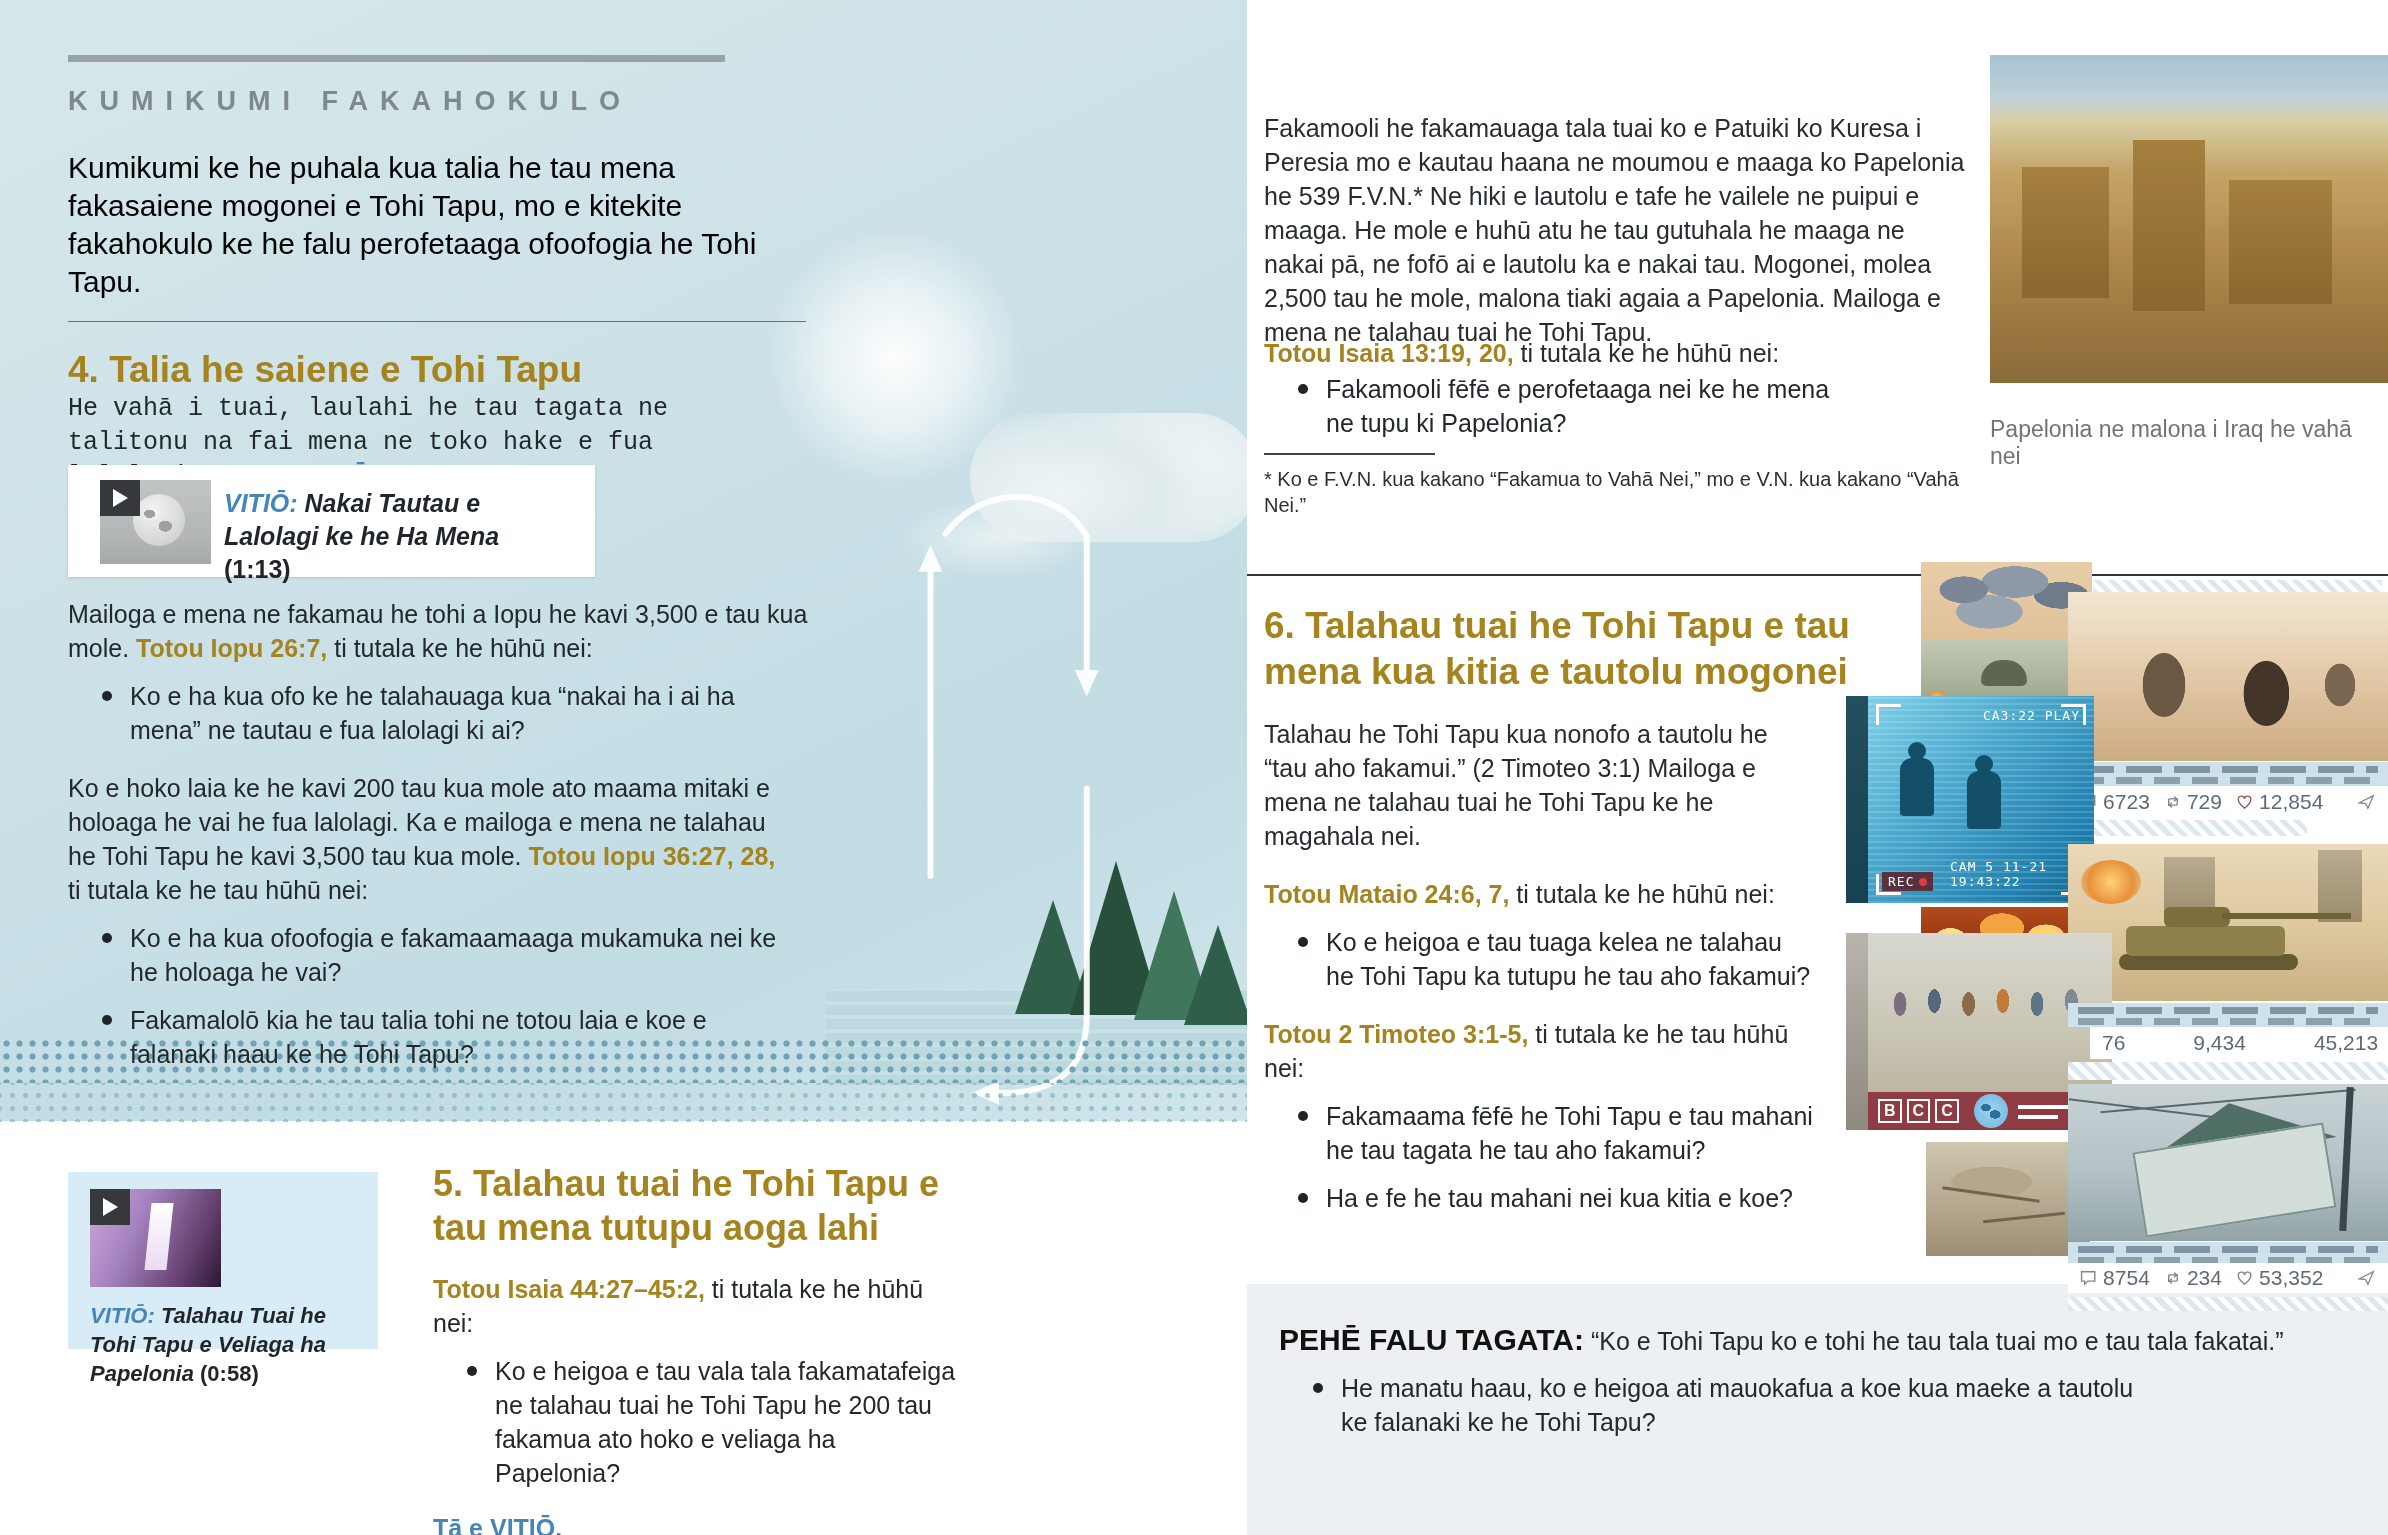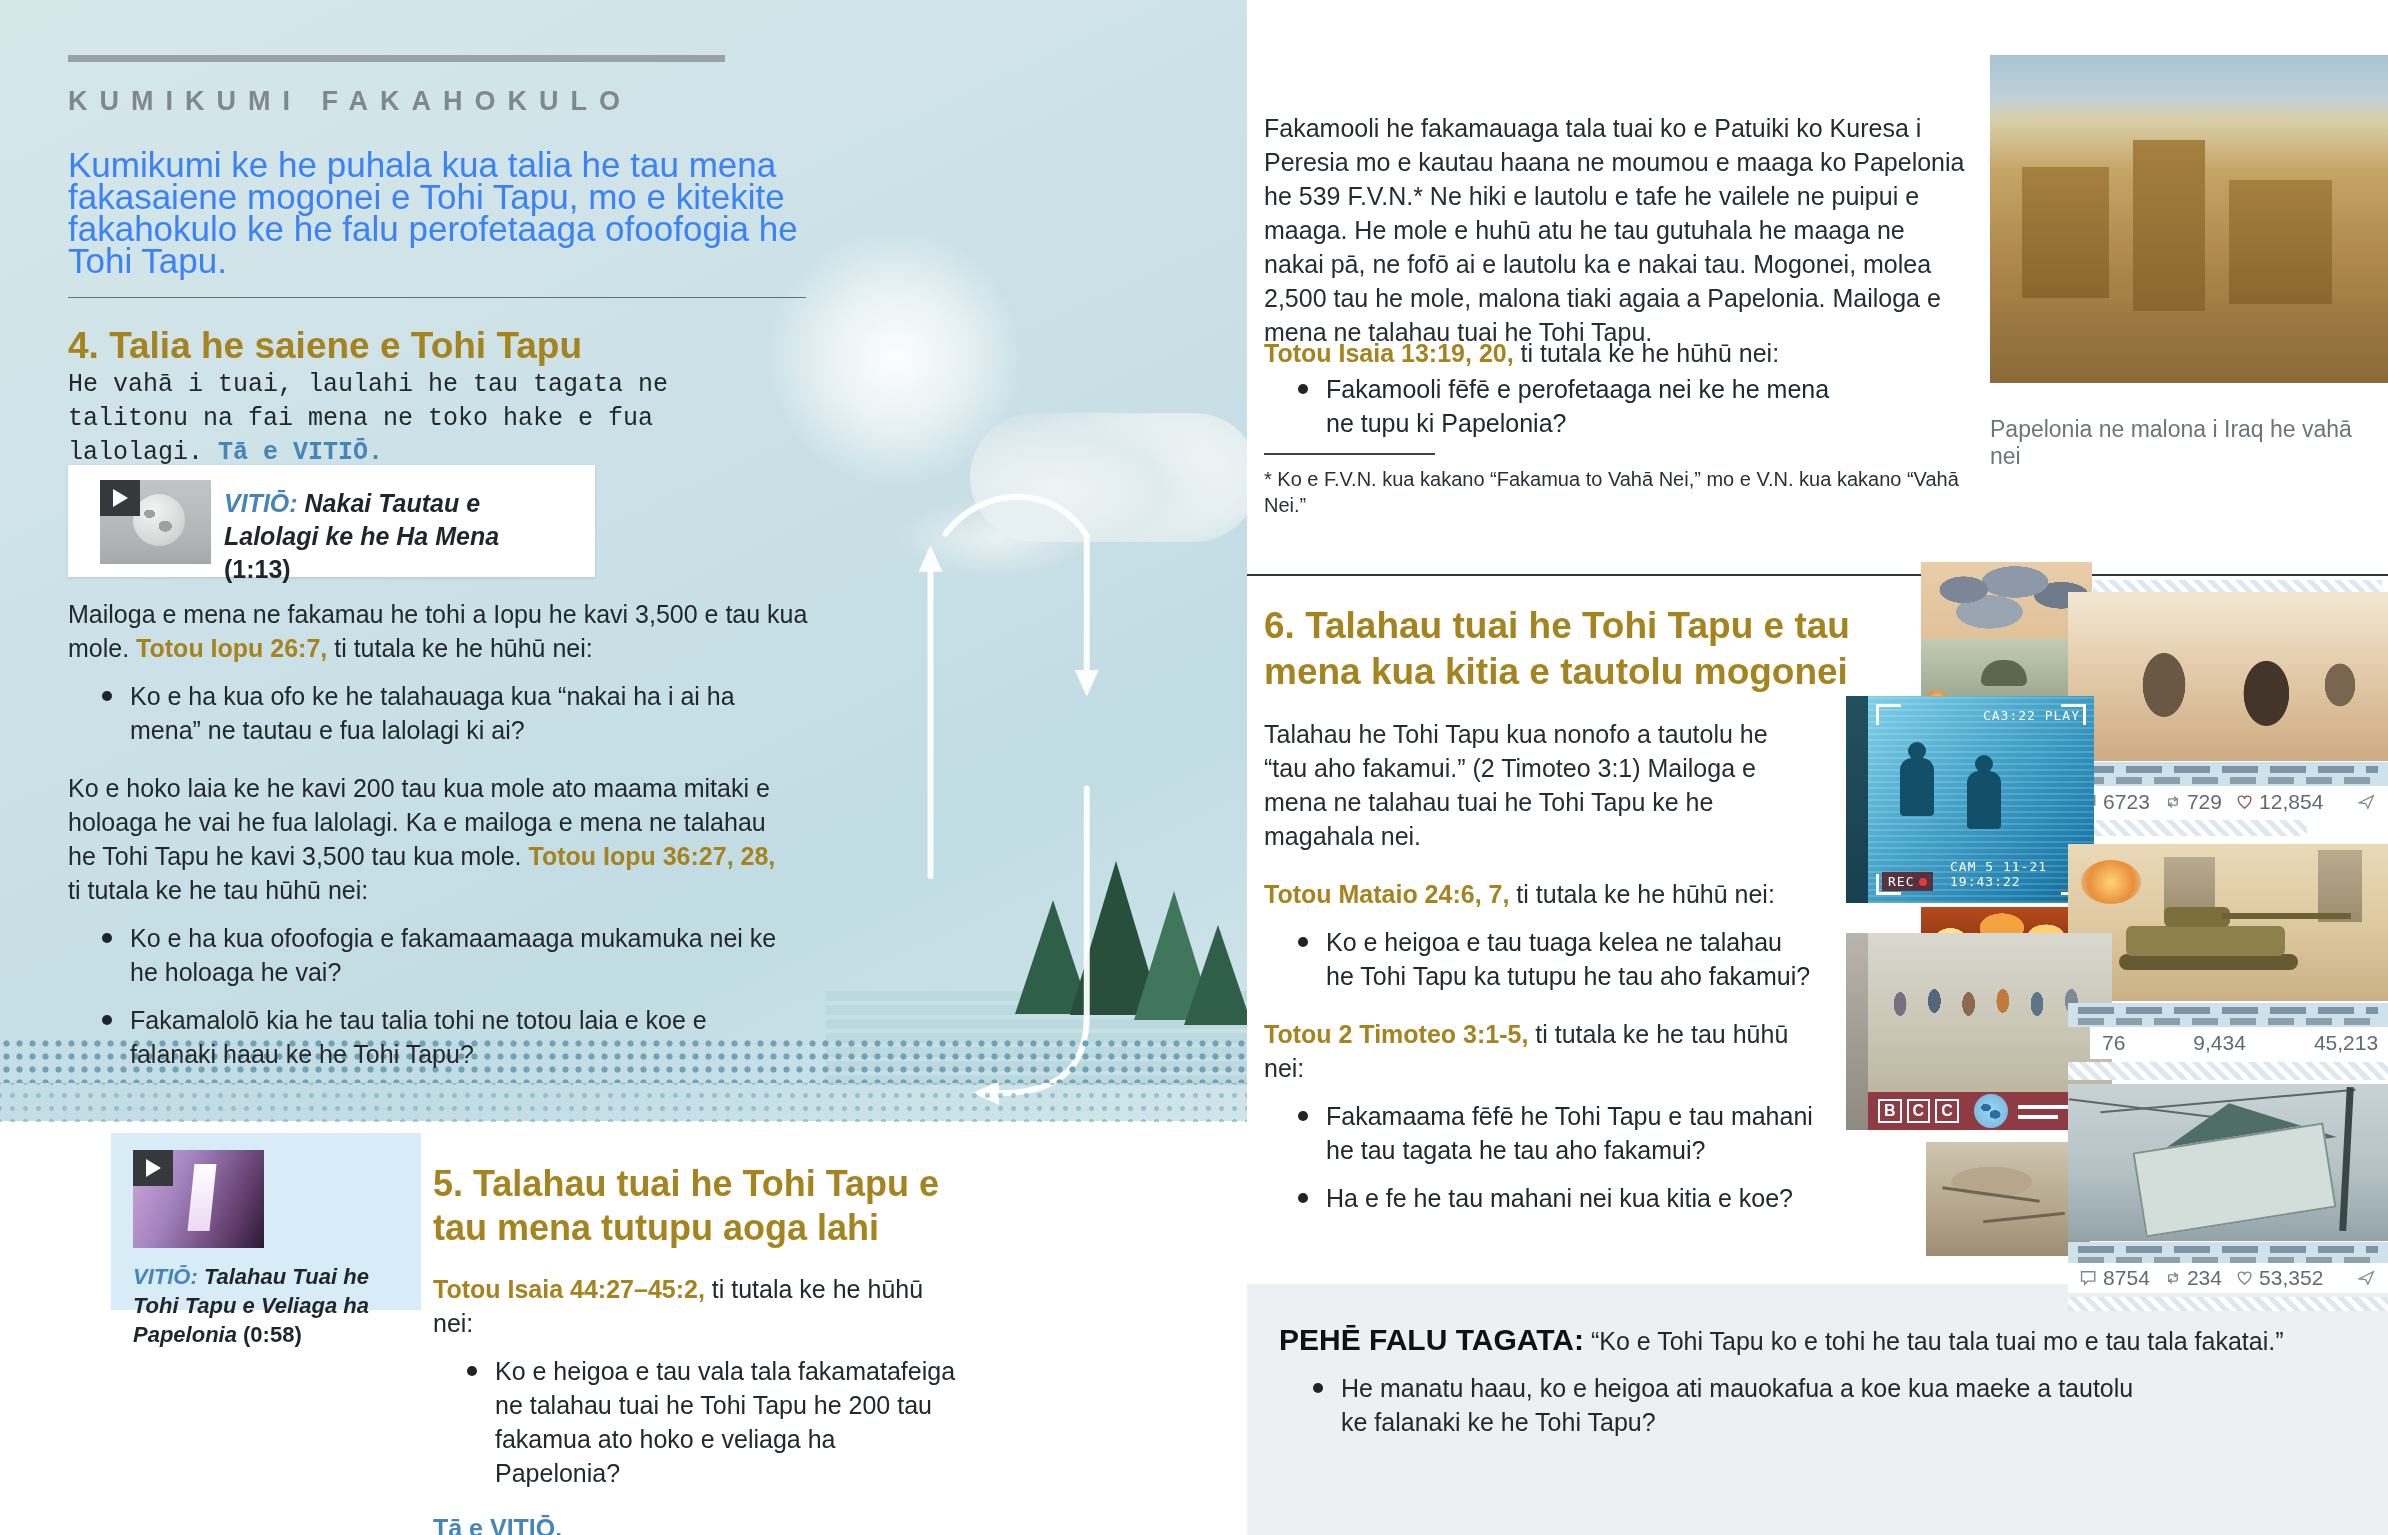--- a/index.html
+++ b/index.html
@@ -25,21 +25,21 @@
   .dots2{position:absolute;left:0;top:1083px;width:1247px;height:39px;opacity:.65;
          background-image:radial-gradient(circle,#7fb0c0 2.2px,rgba(127,176,192,0) 2.8px);
          background-size:13px 13px;background-position:6px 6px;}
   .cycle-arrows{position:absolute;left:826px;top:239px;width:418px;height:896px;}
   .cycle-caption{position:absolute;left:854px;top:738px;width:299px;text-align:center;
                  font-size:23px;line-height:31px;font-weight:600;color:#324750;}
 
   .left-col{position:absolute;left:68px;top:55px;width:738px;}
   .kicker-bar{width:657px;height:7px;background:#99a2a6;margin-bottom:24px;}
   .kicker{font-size:27px;font-weight:bold;letter-spacing:12px;color:#7f888d;}
-  .intro{margin-top:32px;font-size:35px;line-height:32px;color:#3b82f6;}
+  .intro{margin-top:32px;font-size:30px;line-height:38px;color:#000000;}
   .thin-rule{margin-top:20px;width:738px;height:0;border-top:1.5px solid #697175;}
   .h-gold{color:#a5831e;font-weight:bold;font-size:37px;line-height:44px;}
   .sec4-h{margin-top:26px;}
   .body-t{font-size:25px;line-height:34px;color:#22282b;}
   .mt18{margin-top:0;font-family:Liberation Mono, monospace;} .mt24{margin-top:24px;}
   .ref{color:#a5831e;font-weight:bold;}
   .link-blue{color:#4585b8;font-weight:bold;}
   ul.q{list-style:none;margin:14px 0 0 0;padding:0 0 0 34px;}
   ul.q li{position:relative;font-size:25px;line-height:34px;color:#22282b;margin-top:14px;padding-left:28px;}
   ul.q li::before{content:"";position:absolute;left:0;top:12px;width:10px;height:10px;border-radius:50%;background:#1e2427;}
@@ -54,21 +54,21 @@
                     radial-gradient(11px 9px at 62% 62%,#9da1a2 60%,rgba(0,0,0,0) 61%),
                     radial-gradient(circle at 38% 32%,#f3f4f4,#d6d8d8 65%,#c3c5c5);}
   .play-badge{position:absolute;left:0;top:0;width:40px;height:36px;background:#35393c;}
   .play-badge::after{content:"";position:absolute;left:13px;top:9px;width:0;height:0;
           border-left:15px solid #fff;border-top:9px solid transparent;border-bottom:9px solid transparent;}
   .v1-text{position:absolute;left:156px;top:22px;width:348px;font-size:25px;line-height:33px;font-weight:bold;}
   .v-label{color:#4585b8;font-style:italic;}
   .v-title{font-style:italic;color:#1f2528;}
   .v-dur{color:#1f2528;}
 
-  .video2{position:absolute;left:68px;top:1133px;width:310px;height:177px;background:#d8ecf8;margin-left:43px;}
+  .video2{position:absolute;left:68px;top:1172px;width:310px;height:177px;background:#d8ecf8;}
   .v2-thumb{position:absolute;left:22px;top:17px;width:131px;height:98px;
             background:linear-gradient(115deg,#cfa9da 0%,#a583c0 35%,#64406f 75%,#2c1733 100%);}
   .v2-door{position:absolute;left:44%;top:14%;width:17%;height:68%;transform:skewX(-6deg);
            background:linear-gradient(#ffffff,#ecd9f2);}
   .v2-text{position:absolute;left:22px;top:129px;width:249px;font-size:22px;line-height:29px;font-weight:bold;}
 
   .sec5{position:absolute;left:433px;top:1162px;width:527px;}
   .sec5 .h-gold{font-size:36px;line-height:44px;}
   .sec5 .refline{margin-top:22px;font-size:25px;line-height:34px;}
   .sec5 ul.q{width:498px;}

